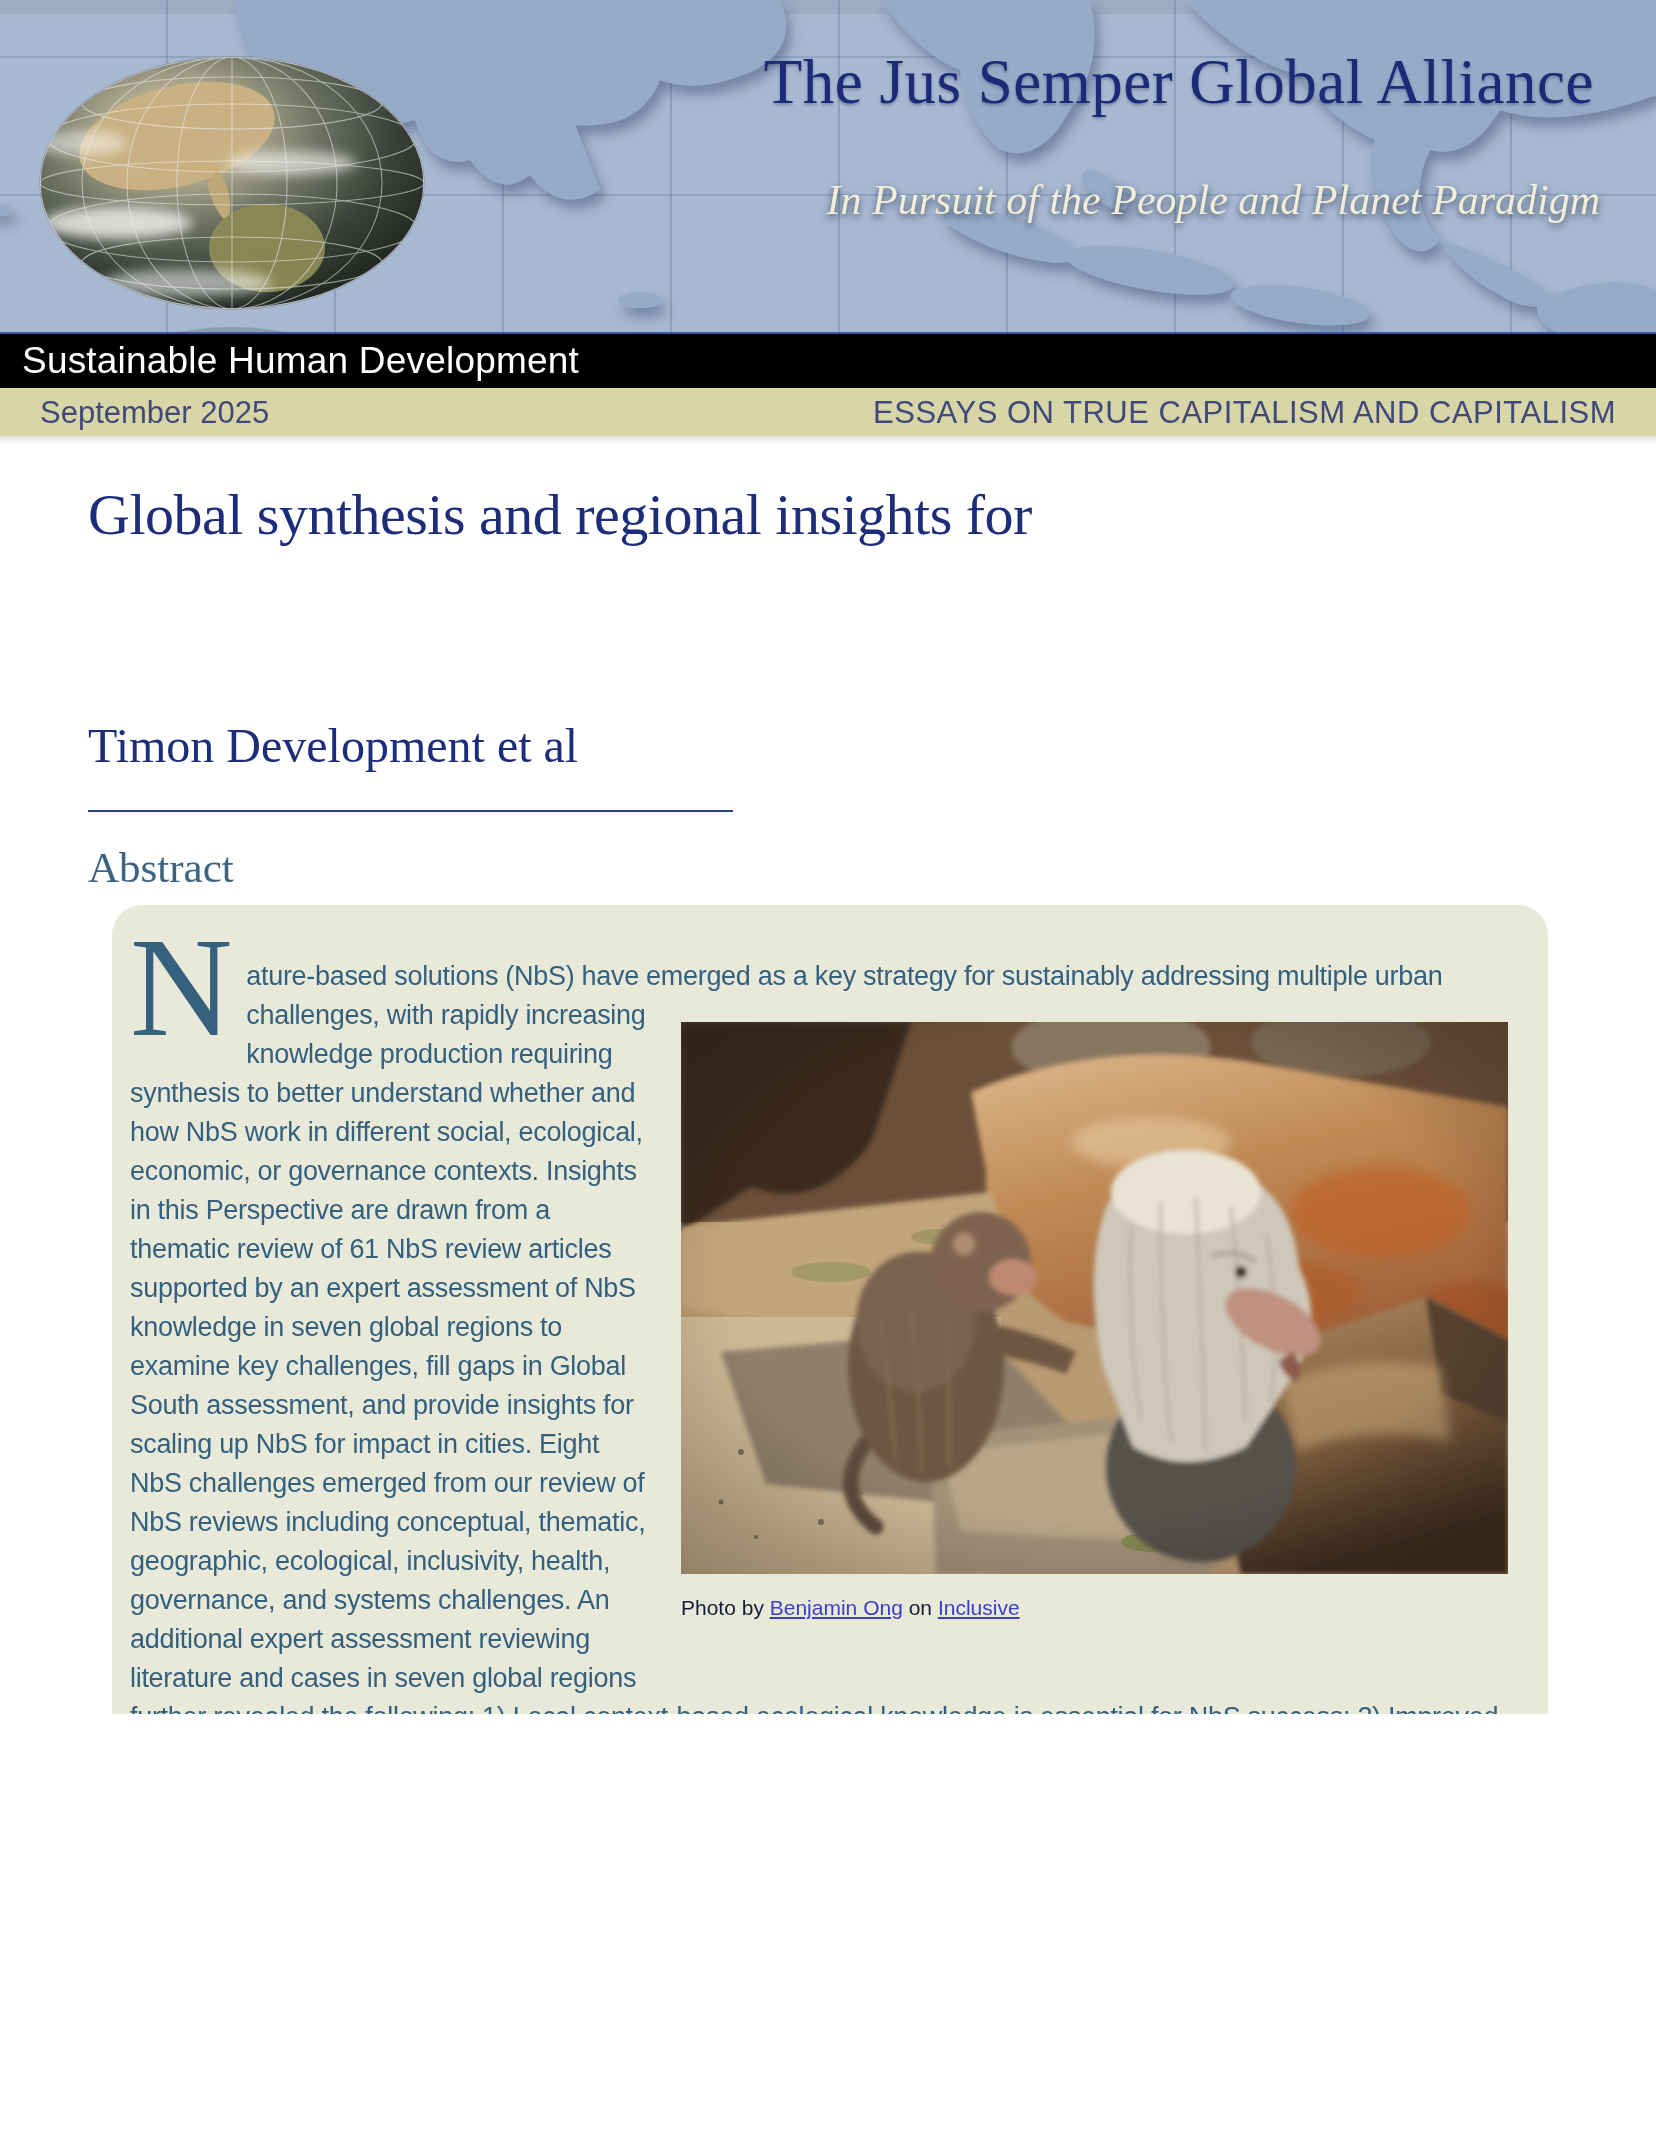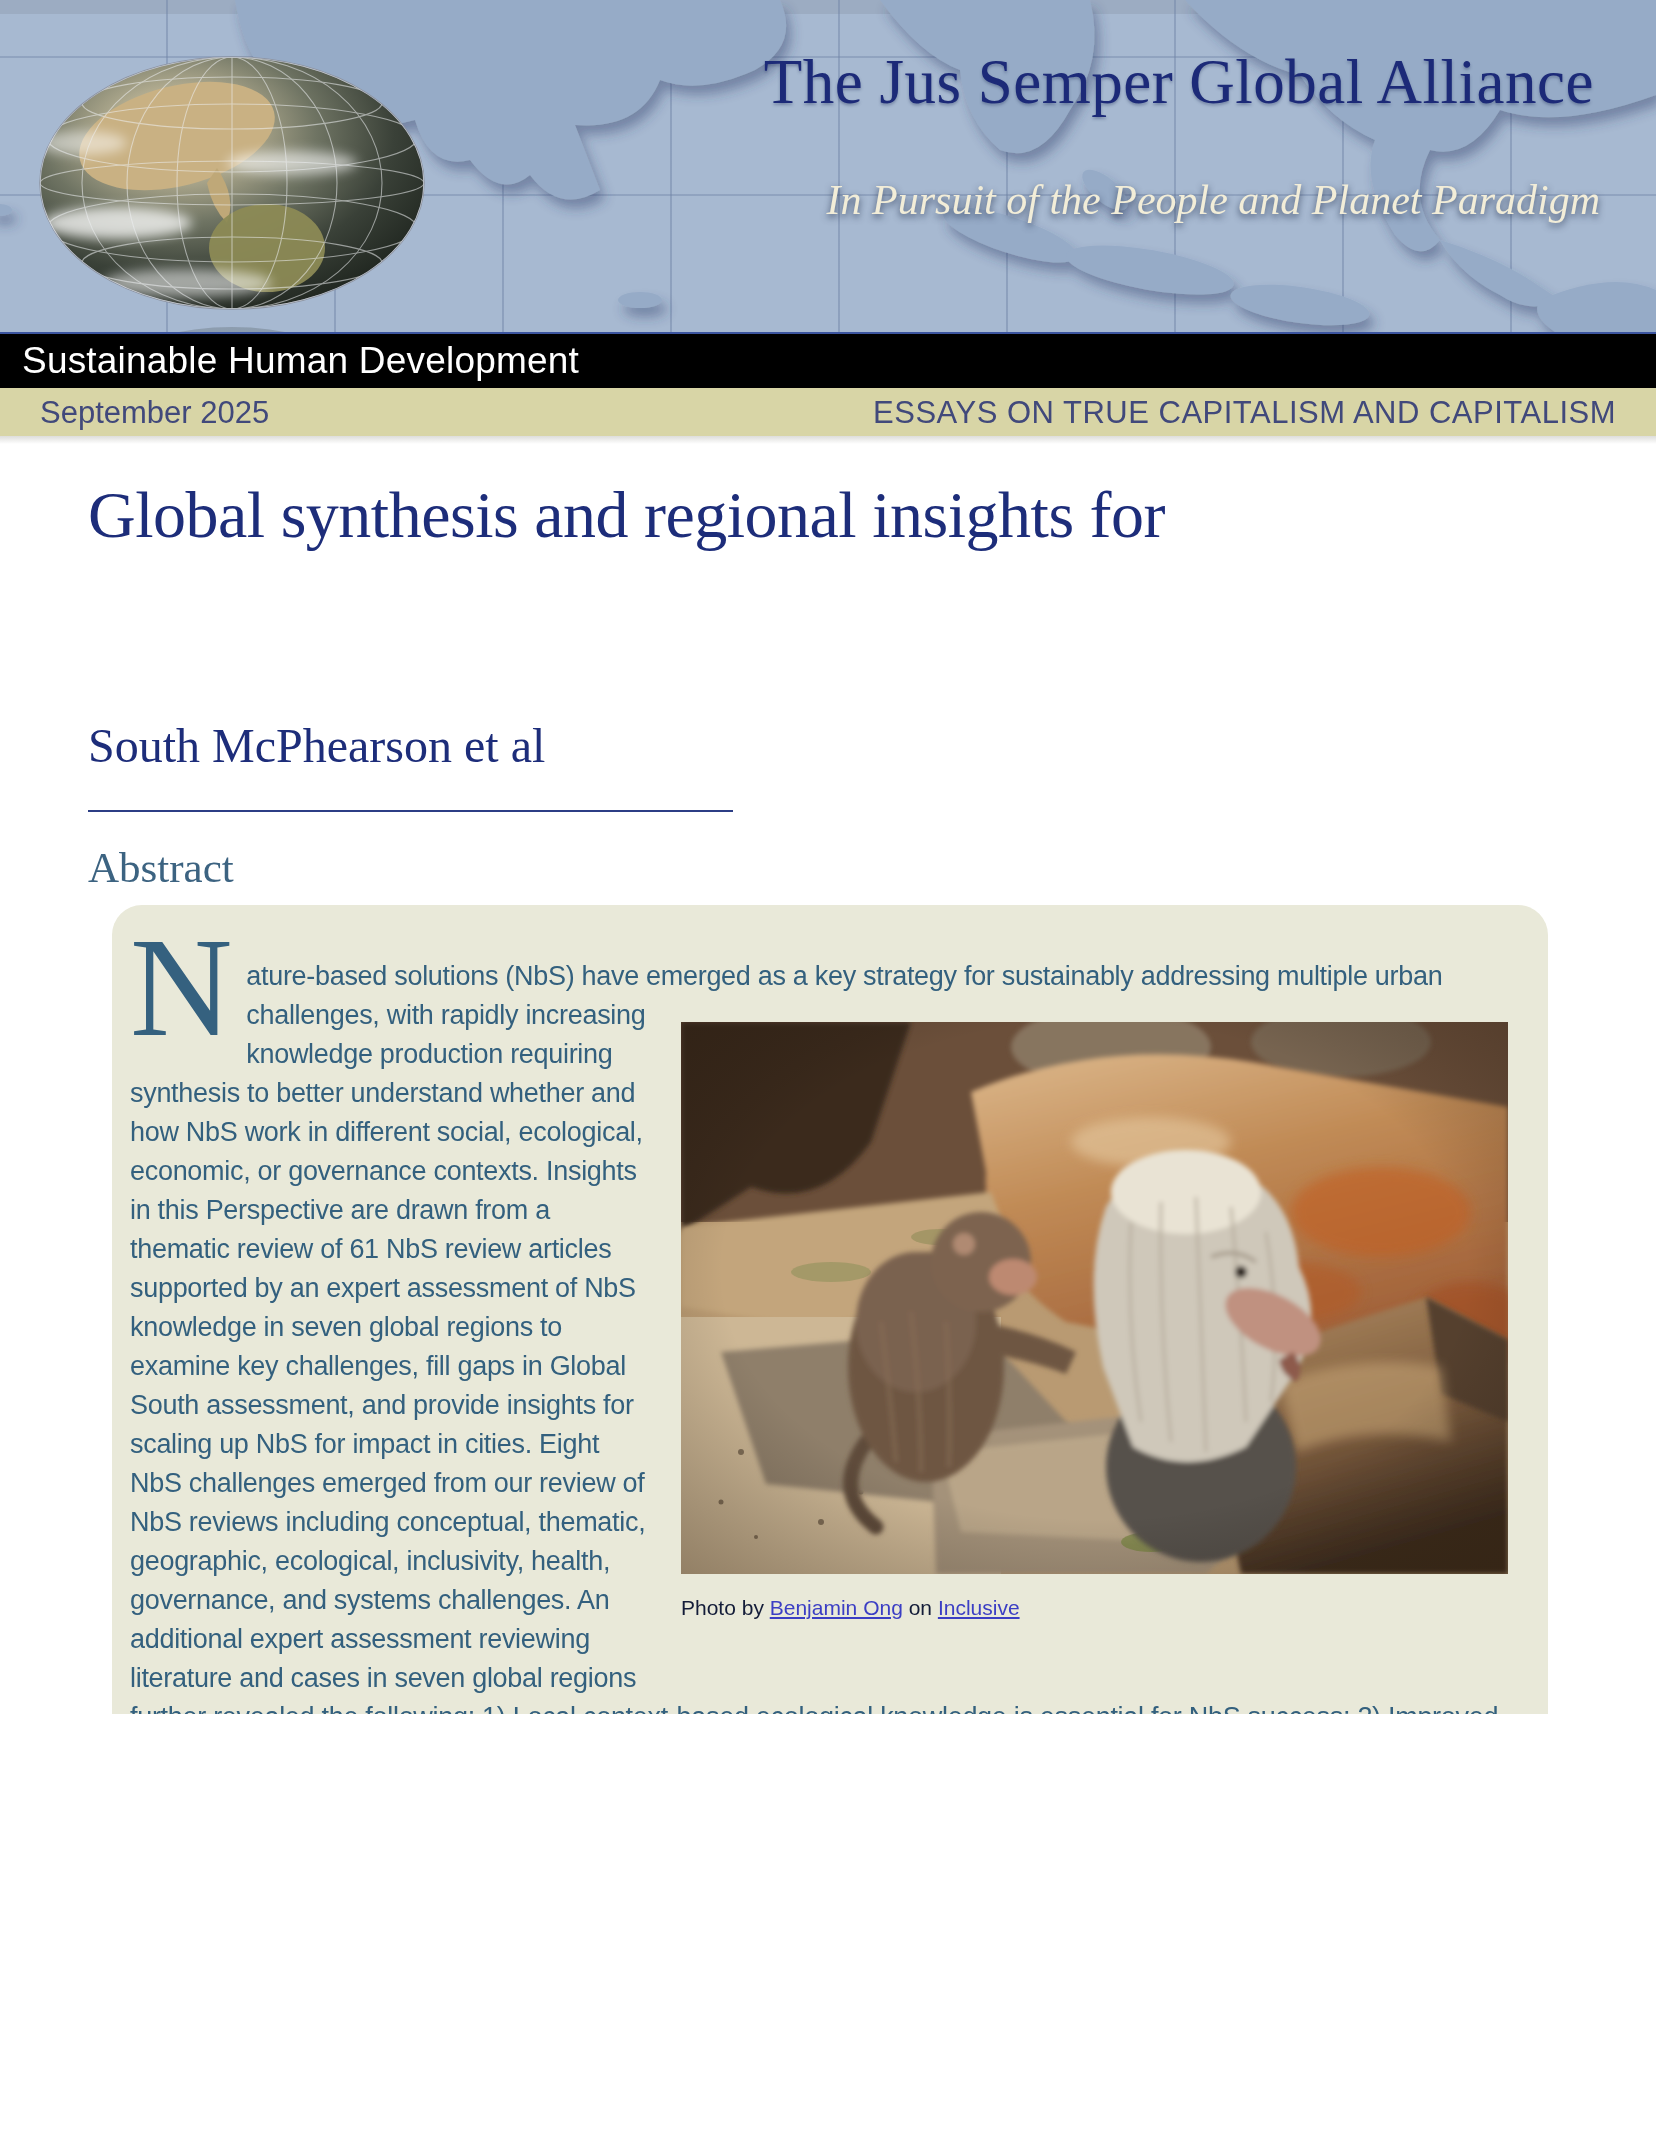--- a/index.html
+++ b/index.html
@@ -48,21 +48,21 @@
   .band-tan .series {
     position:absolute; right:40px; top:0; height:48px; line-height:50px;
     color:#41497b; font-size:31px; letter-spacing:0.5px;
   }
   .band-shadow { position:absolute; left:0; top:436px; width:1656px; height:8px;
     background:linear-gradient(180deg, rgba(120,120,110,0.25), rgba(255,255,255,0)); }
 
   
   .article-title {
     position:absolute; left:88px; top:468px; width:1520px;
-    font-family:"Liberation Serif", serif; font-size:66px; line-height:93px;
+    font-family:"Liberation Serif", serif; font-size:58px; line-height:93px;
     color:#1d2d7a; letter-spacing:-0.5px;
   }
   .author {
     position:absolute; left:88px; top:718px; width:900px;
     font-family:"Liberation Serif", serif; font-size:48px; color:#1d2d7a;
   }
   .author-rule { position:absolute; left:88px; top:810px; width:645px; height:2px; background:#2c3e85; }
   .abstract-heading {
     position:absolute; left:88px; top:843px;
     font-family:"Liberation Serif", serif; font-size:43px; color:#3c6381;
@@ -181,21 +181,21 @@
   </div>
   <div class="band-tan">
     <div class="date">September 2025</div>
     <div class="series">ESSAYS ON TRUE CAPITALISM AND CAPITALISM</div>
   </div>
   <div class="band-shadow"></div>
 
   <div class="article-title">
     <div>Global synthesis and regional insights for</div>
   </div>
-  <div class="author">South McPhearson et al</div>
+  <div class="author">Timon Development et al</div>
   <div class="author-rule"></div>
   <div class="abstract-heading">Abstract</div>
 
   <div class="abstract-box">
 
     <div class="photo-float">
       <svg class="photo-frame" width="827" height="552" viewBox="0 0 827 552">
         <defs>
           <linearGradient id="bigRock" x1="0" y1="0" x2="0.4" y2="1">
             <stop offset="0%" stop-color="#dcb88c"></stop>

